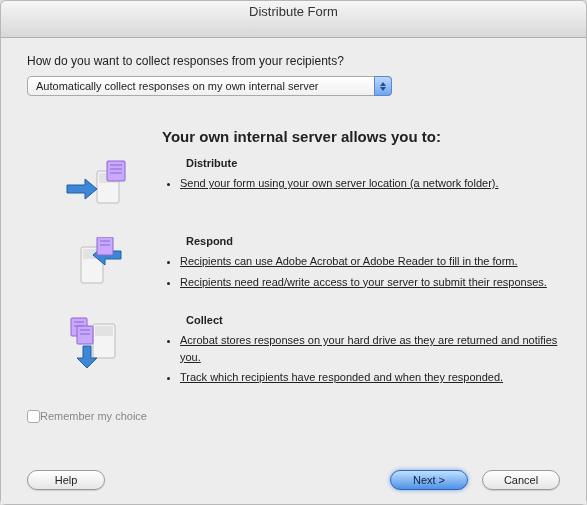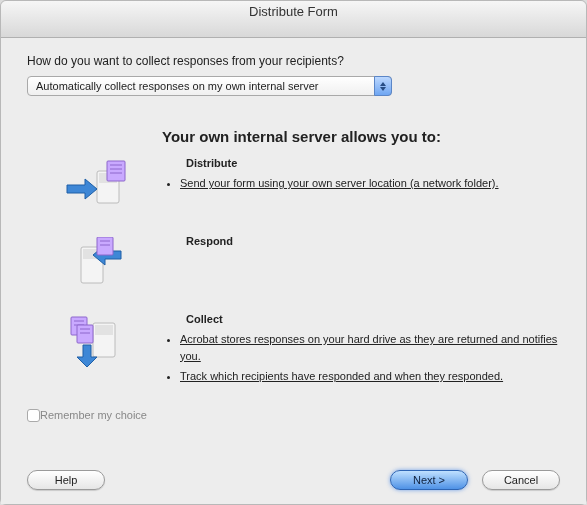--- a/index.html
+++ b/index.html
@@ -221,20 +221,24 @@
           <rect x="18" y="10" width="22" height="36" rx="2" fill="#f4f4f4" stroke="#bcbcbc"></rect>
           <rect x="20" y="12" width="18" height="10" fill="#e2e2e2"></rect>
           <polygon points="58,14 42,14 42,8 30,18 42,28 42,22 58,22" fill="#3e87d6" stroke="#1e5fa6"></polygon>
           <rect x="34" y="0" width="16" height="18" rx="1" fill="#c9a9ff" stroke="#8d66cc"></rect>
           <line x1="37" y1="4" x2="47" y2="4" stroke="#8d66cc"></line>
           <line x1="37" y1="8" x2="47" y2="8" stroke="#8d66cc"></line>
         </svg>
       </div>
       <div class="text-col">
         <div class="sec-title">Respond</div>
+        <ul>
+          <li>Recipients can use Adobe Acrobat or Adobe Reader to fill in the form.</li>
+          <li>Recipients need read/write access to your server to submit their responses.</li>
+        </ul>
       </div>
     </div>
 
     <div class="section">
       <div class="icon-col">
         <svg width="64" height="56">
           <rect x="30" y="8" width="22" height="34" rx="2" fill="#f4f4f4" stroke="#bcbcbc"></rect>
           <rect x="32" y="10" width="18" height="10" fill="#e2e2e2"></rect>
           <rect x="8" y="2" width="16" height="18" rx="1" fill="#c9a9ff" stroke="#8d66cc"></rect>
           <line x1="11" y1="6" x2="21" y2="6" stroke="#8d66cc"></line>

